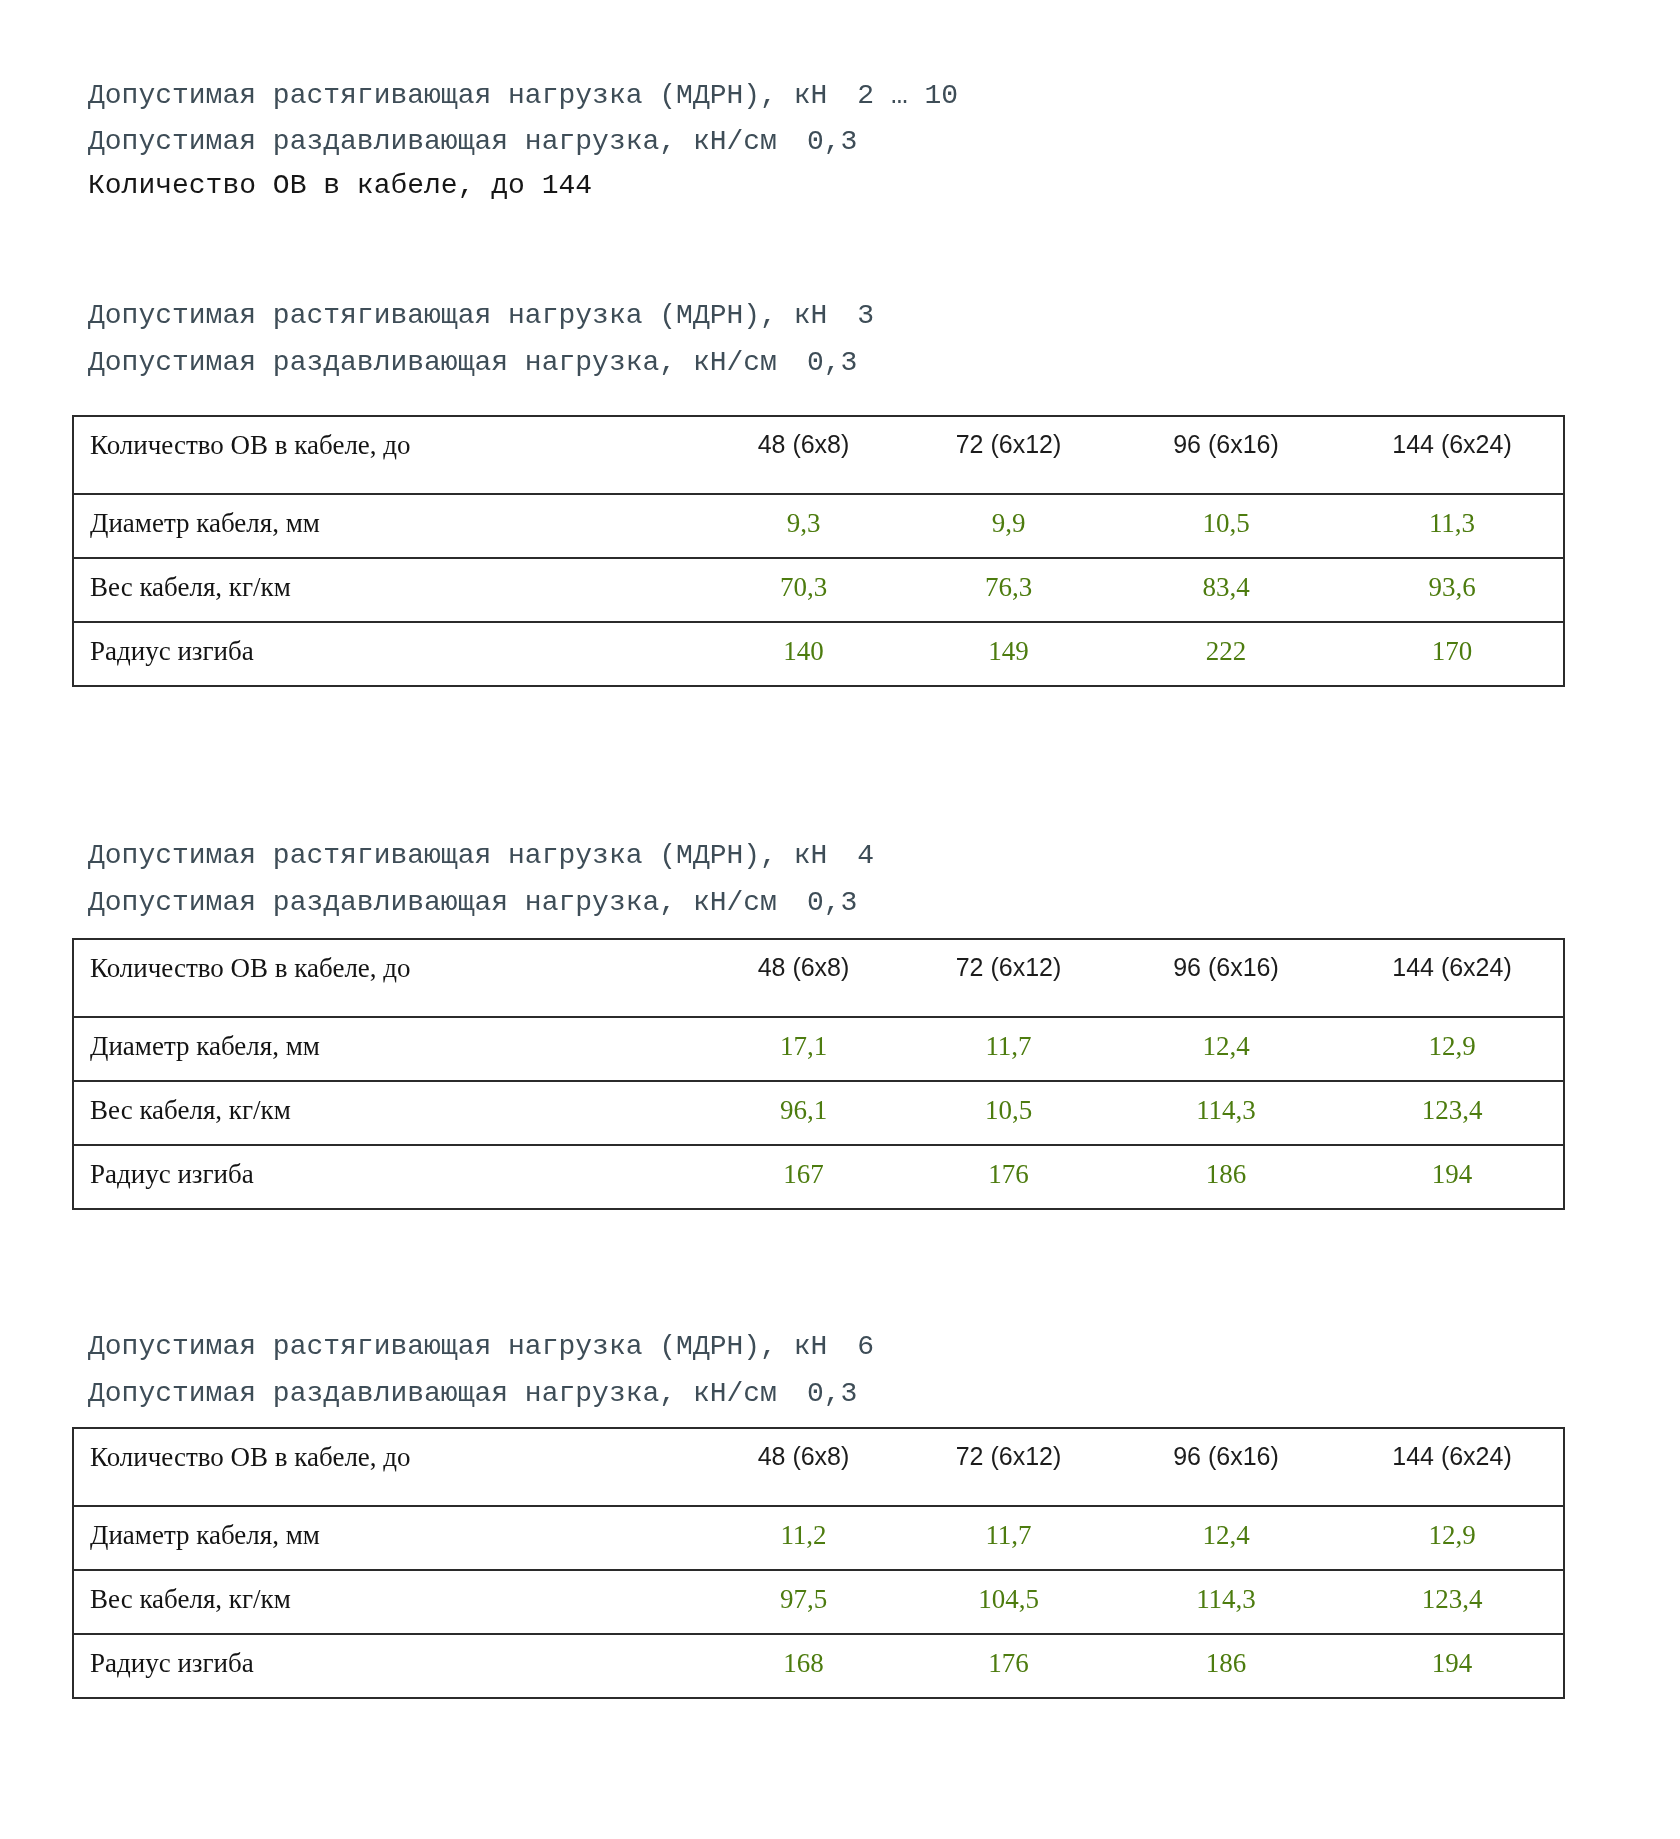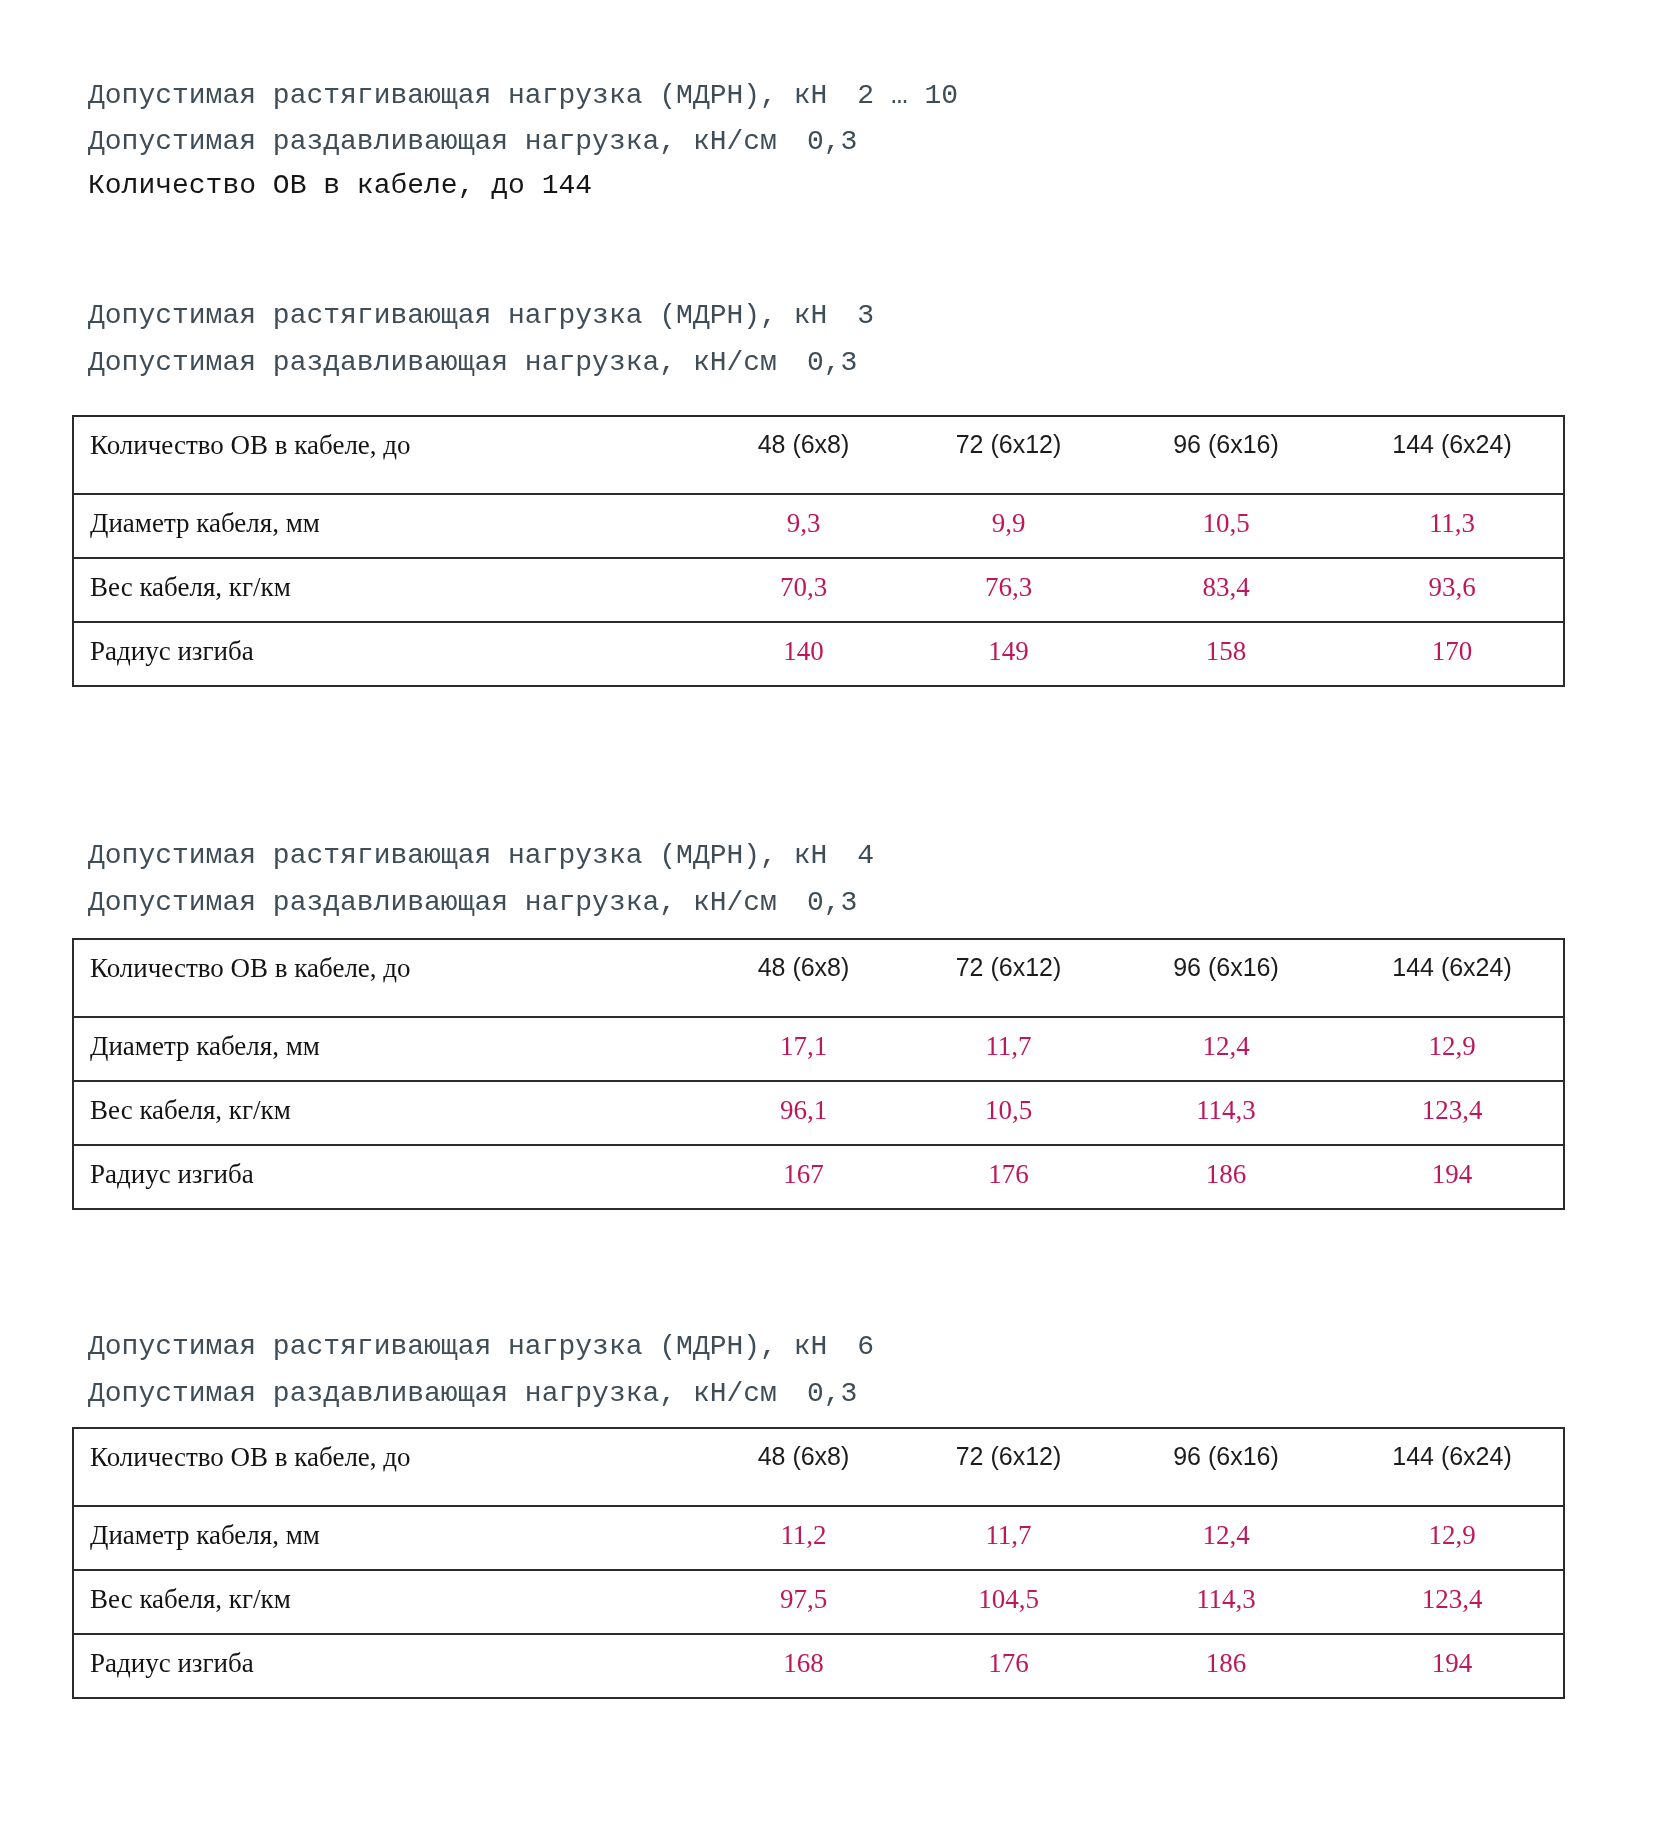--- a/index.html
+++ b/index.html
@@ -56,21 +56,21 @@
   table.spec .colhead {
     text-align: center;
     font-family: "Liberation Sans", "DejaVu Sans", sans-serif;
     font-size: 25px;
     color: #1c1c1c;
   }
   table.spec .num {
     text-align: center;
     font-family: "Liberation Serif", "DejaVu Serif", serif;
     font-size: 27px;
-    color: #be185d;
+    color: #4d7c0f;
   }
 </style>
 </head>
 <body>
 
 <div>
 
   <div class="hline" style="top:80px">
     <span>Допустимая растягивающая нагрузка (МДРН), кН</span><span class="val">2 … 10</span>
   </div>
@@ -113,21 +113,21 @@
       <td class="rowlabel">Вес кабеля, кг/км</td>
       <td class="num">70,3</td>
       <td class="num">76,3</td>
       <td class="num">83,4</td>
       <td class="num">93,6</td>
     </tr>
     <tr class="body">
       <td class="rowlabel">Радиус изгиба</td>
       <td class="num">140</td>
       <td class="num">149</td>
-      <td class="num">158</td>
+      <td class="num">222</td>
       <td class="num">170</td>
     </tr>
   </tbody>
     </table>
 
   <div class="hline" style="top:840px">
     <span>Допустимая растягивающая нагрузка (МДРН), кН</span><span class="val">4</span>
   </div>
   <div class="hline" style="top:887px">
     <span>Допустимая раздавливающая нагрузка, кН/см</span><span class="val">0,3</span>

